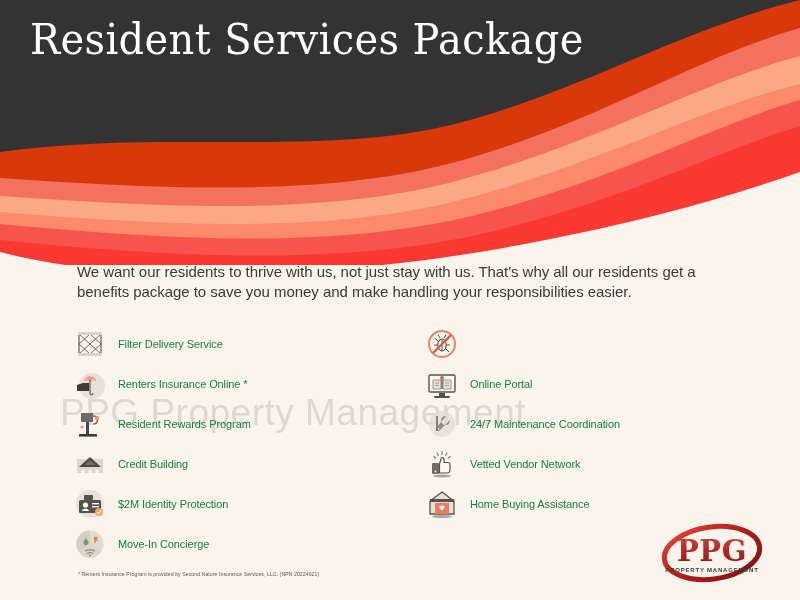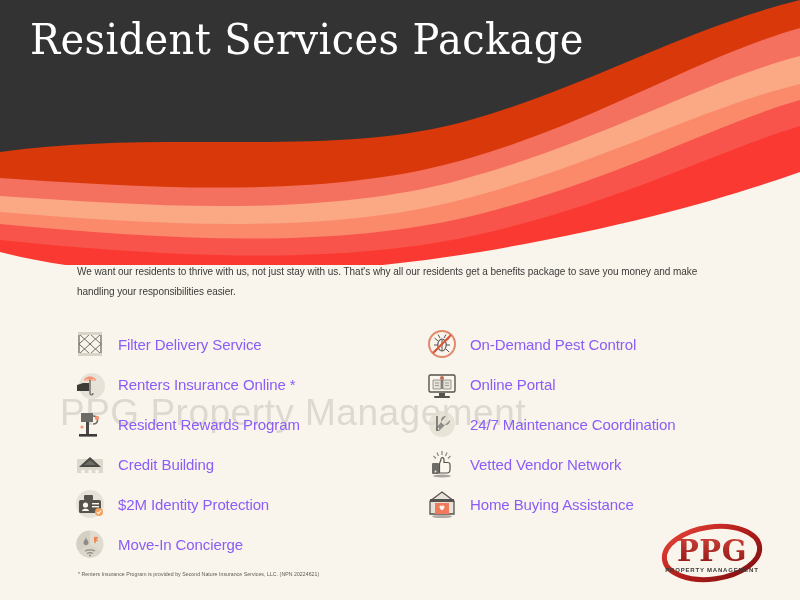--- a/index.html
+++ b/index.html
@@ -42,21 +42,21 @@
     white-space:nowrap;
     z-index:3;
     pointer-events:none;
   }
 
   
   .intro {
     position:absolute;
     left:77px; top:262px;
     width:660px;
-    font-size:10px;
+    font-size:15px;
     line-height:20px;
     color:#3A3A38;
     z-index:4;
     letter-spacing:-0.05px;
   }
 
   
   .col { position:absolute; z-index:4; }
   .col-left  { left:72px;  top:324px; width:340px; }
   .col-right { left:424px; top:324px; width:350px; }
@@ -68,22 +68,22 @@
     margin-bottom:0px;
   }
   .item-ico {
     width:36px; height:36px;
     flex:0 0 36px;
     margin-right:10px;
     display:flex; align-items:center; justify-content:center;
   }
   .item-ico svg { display:block; }
   .item-label {
-    font-size:15px;
-    color:#8b5cf6;
+    font-size:11px;
+    color:#15803d;
     letter-spacing:-0.1px;
     white-space:nowrap;
   }
 
   
   .footnote {
     position:absolute;
     left:78px; top:571px;
     font-size:5.2px;
     color:#5A5A56;
@@ -224,21 +224,20 @@
       <span class="item-ico">
         <svg width="34" height="34" viewBox="0 0 34 34">
           <circle cx="17" cy="17" r="13" fill="none" stroke="#E08A6C" stroke-width="2"></circle>
           <ellipse cx="17" cy="18" rx="4.2" ry="6" fill="#FBF7EE" stroke="#55534E" stroke-width="1.1"></ellipse>
           <line x1="17" y1="12.5" x2="17" y2="24" stroke="#55534E" stroke-width="1"></line>
           <path d="M13,14 L9.5,11 M21,14 L24.5,11 M12.8,18 L9,18 M21.2,18 L25,18 M13,22 L10,25 M21,22 L24,25" stroke="#55534E" stroke-width="1"></path>
           <path d="M15,11 L13,7.5 M19,11 L21,7.5" stroke="#55534E" stroke-width="1"></path>
           <line x1="8" y1="26" x2="26" y2="8" stroke="#E0543C" stroke-width="2.2"></line>
         </svg>
       </span>
-      <span class="item-label">On-Demand Pest Control</span>
     </div>
 
     <div class="item">
       <span class="item-ico">
         <svg width="34" height="34" viewBox="0 0 34 34">
           <rect x="4" y="8" width="26" height="17" rx="1.5" fill="#FBF7EE" stroke="#55534E" stroke-width="1.4"></rect>
           <rect x="14" y="26" width="6" height="3" fill="#55534E"></rect>
           <rect x="9" y="29" width="16" height="2" rx="1" fill="#55534E"></rect>
           <path d="M8,13 L16,13 L16,22 L8,22 Z" fill="#E6E2D8" stroke="#8E8C86" stroke-width="0.9"></path>
           <path d="M18,13 L26,13 L26,22 L18,22 Z" fill="#E6E2D8" stroke="#8E8C86" stroke-width="0.9"></path>

